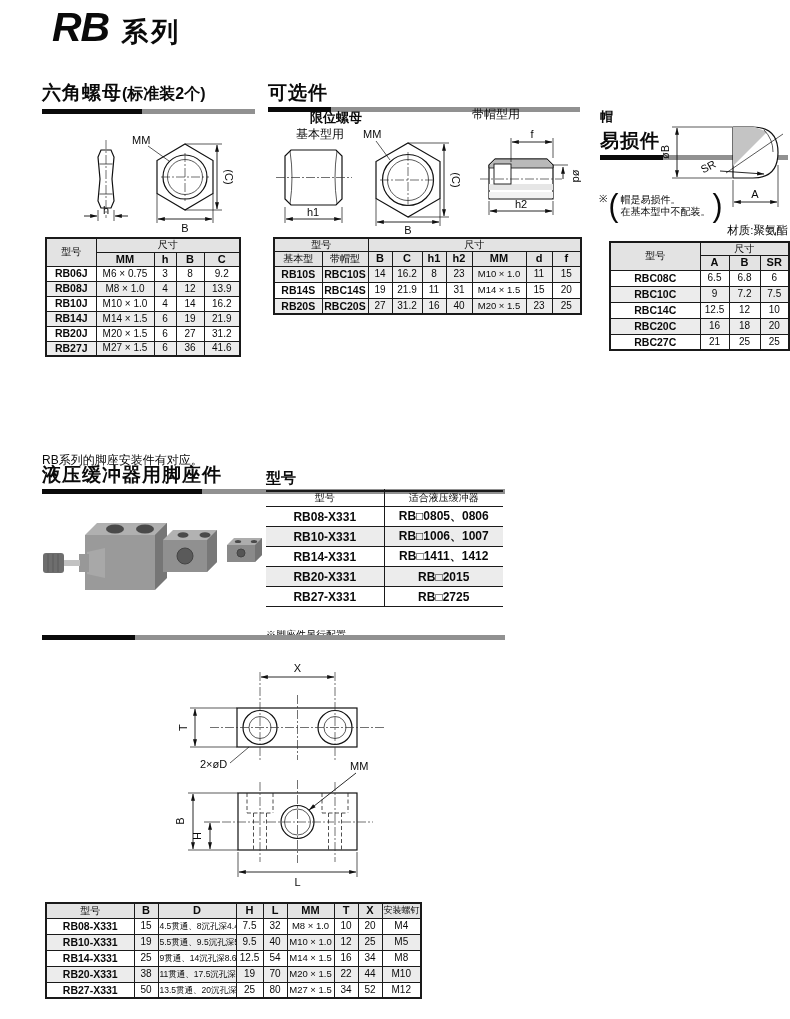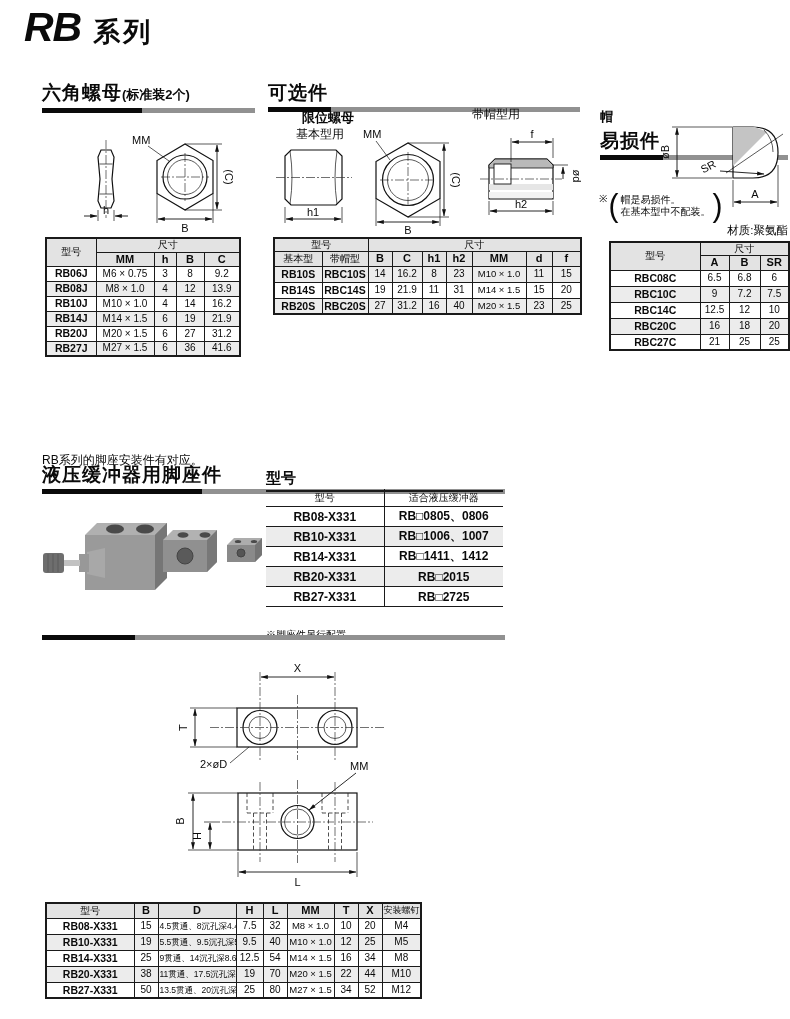--- a/index.html
+++ b/index.html
@@ -5,21 +5,21 @@
   html,body { margin:0; padding:0; }
   body {
     width:790px; height:1019px; position:relative; background:#fff;
     font-family:"Liberation Sans",sans-serif; color:#0a0a0a; overflow:hidden;
   }
   .abs { position:absolute; }
   
   .title-rb { font-size:41px; font-weight:bold; font-style:italic; letter-spacing:-1px; }
   .title-cn { font-size:27px; font-weight:bold; margin-left:12px; letter-spacing:3px; }
   .sec-head { font-size:19px; font-weight:bold; letter-spacing:1px; line-height:1; white-space:nowrap; }
-  .sec-note { font-size:13px; font-weight:bold; letter-spacing:0; }
+  .sec-note { font-size:16px; font-weight:bold; letter-spacing:0; }
   .secbar { height:5px; background:#919191; position:relative; margin-top:4px; }
   .secbar .bk { position:absolute; left:0; top:0; bottom:0; background:#0a0a0a; }
   .sub-bold { font-size:13px; font-weight:bold; white-space:nowrap; }
   .sub-reg { font-size:12px; white-space:nowrap; }
   
   table.t { border-collapse:collapse; position:absolute; table-layout:fixed; border:2px solid #1a1a1a; background:#fff; }
   .t th,.t td { border:1px solid #1a1a1a; text-align:center; vertical-align:middle;
       padding:0 1px; font-size:10px; font-weight:normal; line-height:1; white-space:nowrap; overflow:hidden; }
   .t thead th { background:#e3e3e3; }
   .t .alt td { background:#ececec; }
@@ -62,21 +62,21 @@
 <body>
 
 <svg width="0" height="0">
   <defs>
     <marker id="ar" viewBox="0 0 10 10" refX="9.5" refY="5" markerWidth="11" markerHeight="8" orient="auto-start-reverse">
       <path d="M0,2.2 L10,5 L0,7.8 Z" fill="#111"></path>
     </marker>
   </defs>
 </svg>
 
-<div class="abs" style="left:24px;top:4px;">
+<div class="abs" style="left:52px;top:4px;">
   <span class="title-rb">RB</span><span class="title-cn">系列</span>
 </div>
 
 <div class="abs" style="left:42px;top:83px;width:213px;">
   <div><span class="sec-head">六角螺母</span><span class="sec-note">(标准装2个)</span></div>
   <div class="secbar">
       <span class="bk" style="width:100px"></span>
     </div>
 </div>
 
@@ -176,21 +176,21 @@
       </tr>
   </tbody>
 </table>
 
 <div class="abs" style="left:268px;top:83px;width:312px;">
   <div><span class="sec-head">可选件</span></div>
   <div class="secbar">
       <span class="bk" style="width:63px"></span>
     </div>
 </div>
-<div class="abs sub-bold" style="left:262px;top:109px;padding-left:40px;">限位螺母</div>
+<div class="abs sub-bold" style="left:270px;top:109px;padding-left:40px;">限位螺母</div>
 <div class="abs sub-reg" style="left:296px;top:126px;">基本型用</div>
 <div class="abs sub-reg" style="left:472px;top:106px;">带帽型用</div>
 
 <svg class="abs" style="left:268px;top:122px;" width="315" height="118" viewBox="0 0 315 118">
 
   <polygon class="ol" points="23,28 68,28 74,34 74,77 68,83 23,83 17,77 17,34"></polygon>
   <path class="thin" d="M22,29 Q26,55 22,82"></path>
   <path class="thin" d="M69,29 Q65,55 69,82"></path>
   <line class="cl" x1="8" y1="55.5" x2="84" y2="55.5"></line>
   <line class="thin" x1="17" y1="85" x2="17" y2="101"></line>

